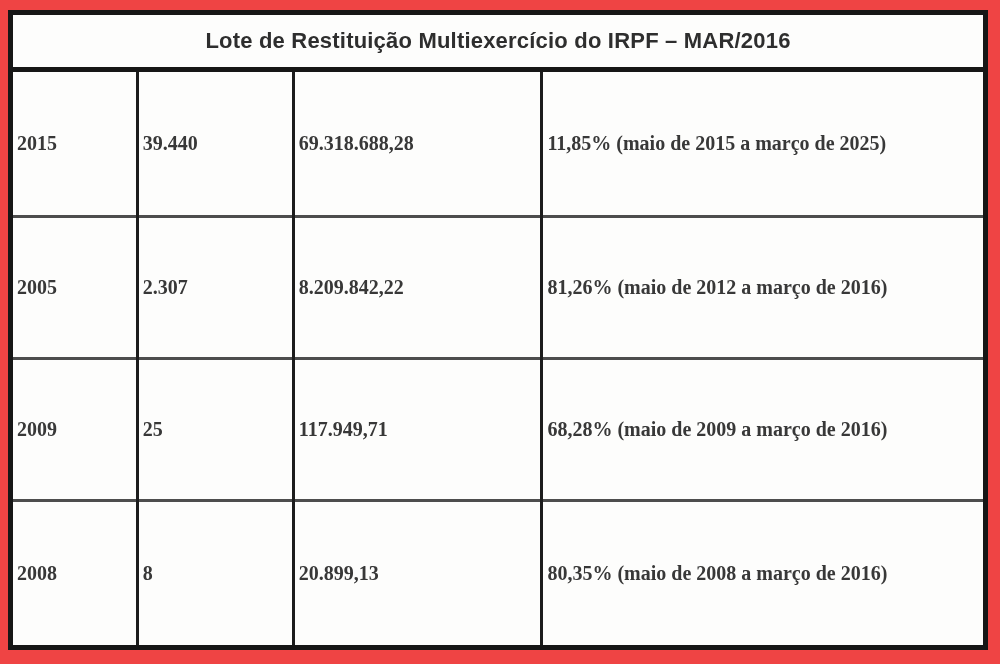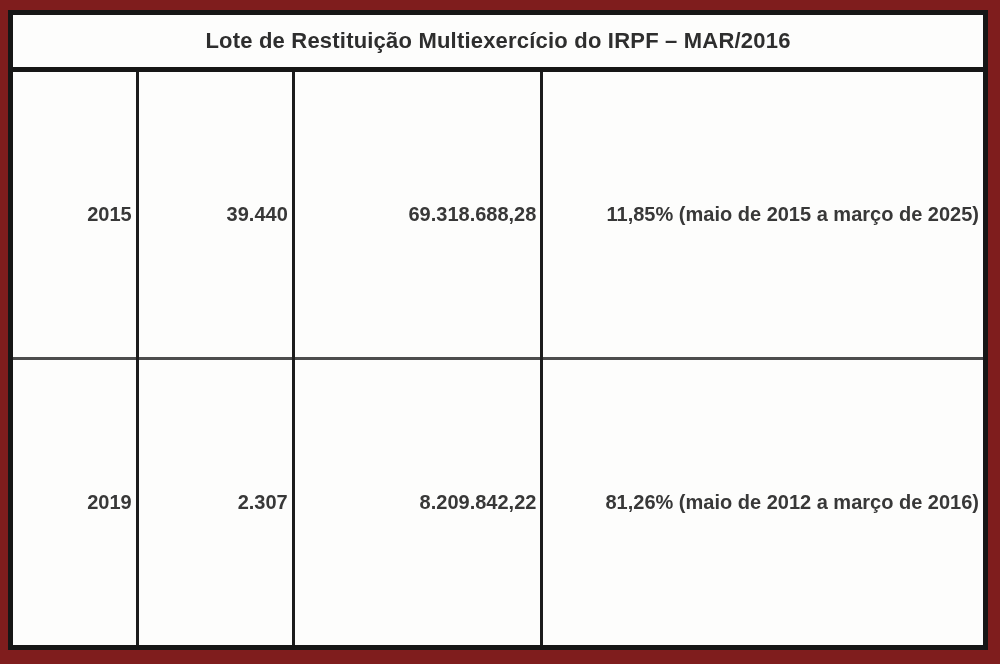--- a/index.html
+++ b/index.html
@@ -5,21 +5,21 @@
   html, body {
     margin: 0;
     padding: 0;
     background: #ffffff;
     font-family: "Liberation Sans", sans-serif;
   }
   .stage {
     position: relative;
     width: 1000px;
     height: 664px;
-    background: #7f1d1d;
+    background: #ef4444;
     overflow: hidden;
   }
   .table-wrap {
     position: absolute;
     left: 8px;
     top: 10px;
     width: 980px;
     height: 640px;
   }
   table.restitution {
@@ -55,25 +55,26 @@
     color: #2e2e2e;
     padding: 2px 4px;
   }
   tr.col-header th:first-child { border-left: none; }
   
   tbody td {
     border-left: 3px solid #1c1c1c;
     border-top: 3px solid #4d4d4d;
     font-size: 20px;
     font-weight: bold;
-    text-align: right;
+    text-align: left;
     vertical-align: middle;
     color: #383838;
     padding: 2px 4px;
     white-space: nowrap;
+    font-family: Liberation Serif, serif;
   }
   tbody tr:first-child td { border-top: none; }
   tbody td:first-child { border-left: none; }
   col.c-year   { width: 13%; }
   col.c-count  { width: 16%; }
   col.c-value  { width: 25.5%; }
   col.c-selic  { width: 45.5%; }
 </style>
 </head>
 <body>
@@ -93,21 +94,33 @@
         </tr>
       </thead>
       <tbody id="table-body">
           <tr>
             <td>2015</td>
             <td>39.440</td>
             <td>69.318.688,28</td>
             <td>11,85% (maio de 2015 a março de 2025)</td>
           </tr>
           <tr>
-            <td>2019</td>
+            <td>2005</td>
             <td>2.307</td>
             <td>8.209.842,22</td>
             <td>81,26% (maio de 2012 a março de 2016)</td>
+          </tr>
+          <tr>
+            <td>2009</td>
+            <td>25</td>
+            <td>117.949,71</td>
+            <td>68,28% (maio de 2009 a março de 2016)</td>
+          </tr>
+          <tr>
+            <td>2008</td>
+            <td>8</td>
+            <td>20.899,13</td>
+            <td>80,35% (maio de 2008 a março de 2016)</td>
           </tr>
         </tbody>
     </table>
   </div>
 </div>
 
 </body></html>

